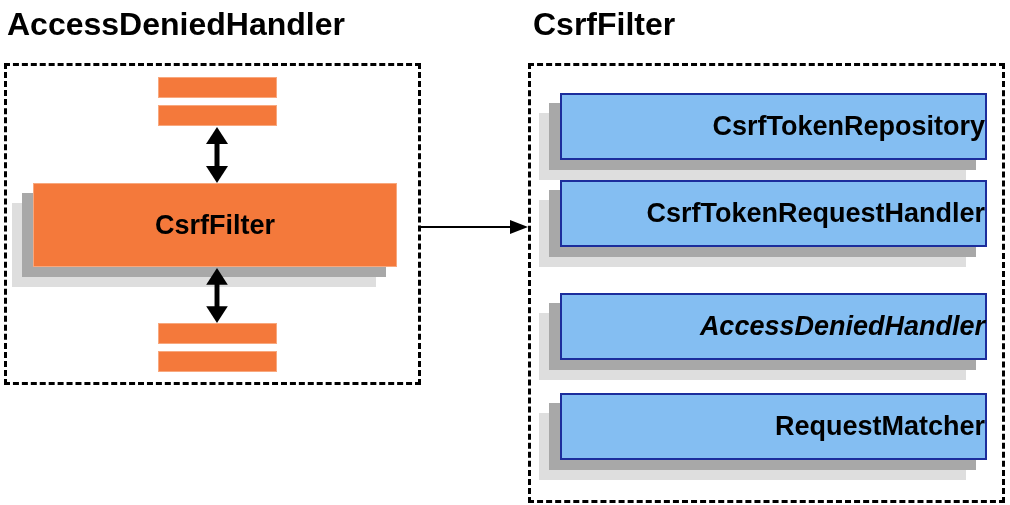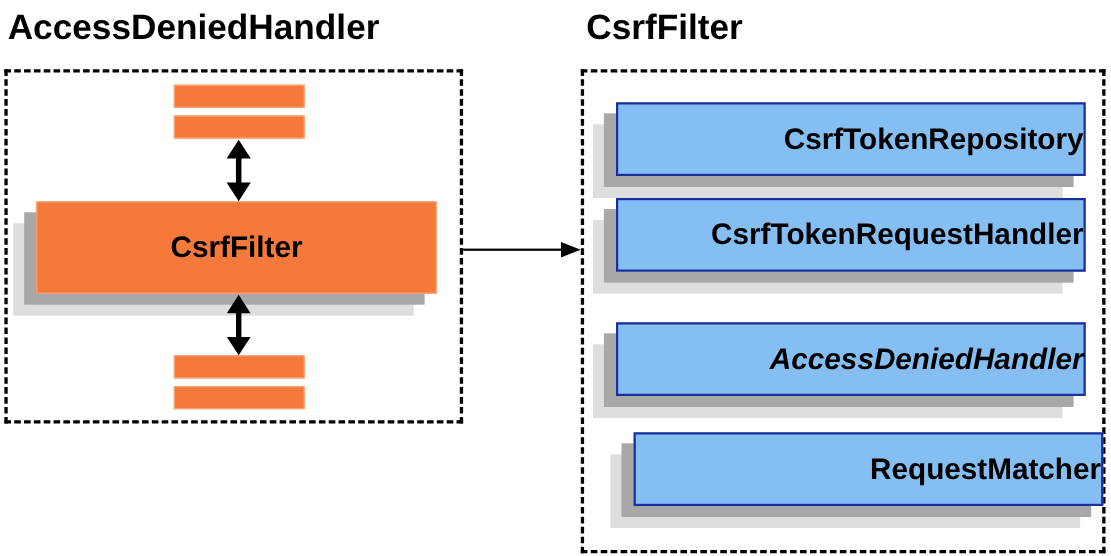--- a/index.html
+++ b/index.html
@@ -80,21 +80,21 @@
     display: flex;
     align-items: center;
     justify-content: flex-end;
     font-size: 27px;
     font-weight: bold;
     color: #000000;
   }
   #component-box-0 { top: 27px; }
   #component-box-1 { top: 114px; }
   #component-box-2 { top: 227px; font-style: italic; }
-  #component-box-3 { top: 327px; margin-left: 16px; }
+  #component-box-3 { top: 327px; }
 </style>
 </head>
 <body style="--orange: #F4793B; --orange_light: #F8A87E; --blue: #84BEF2; --blue_border: #1C2D9C; --shadow_dark: #A8A8A8; --shadow_light: #DEDEDE; --arrow: #000000;">
 
 <div id="canvas">
 
   <div id="title-left" class="title">AccessDeniedHandler</div>
 
   <div id="title-right" class="title">CsrfFilter</div>
 

